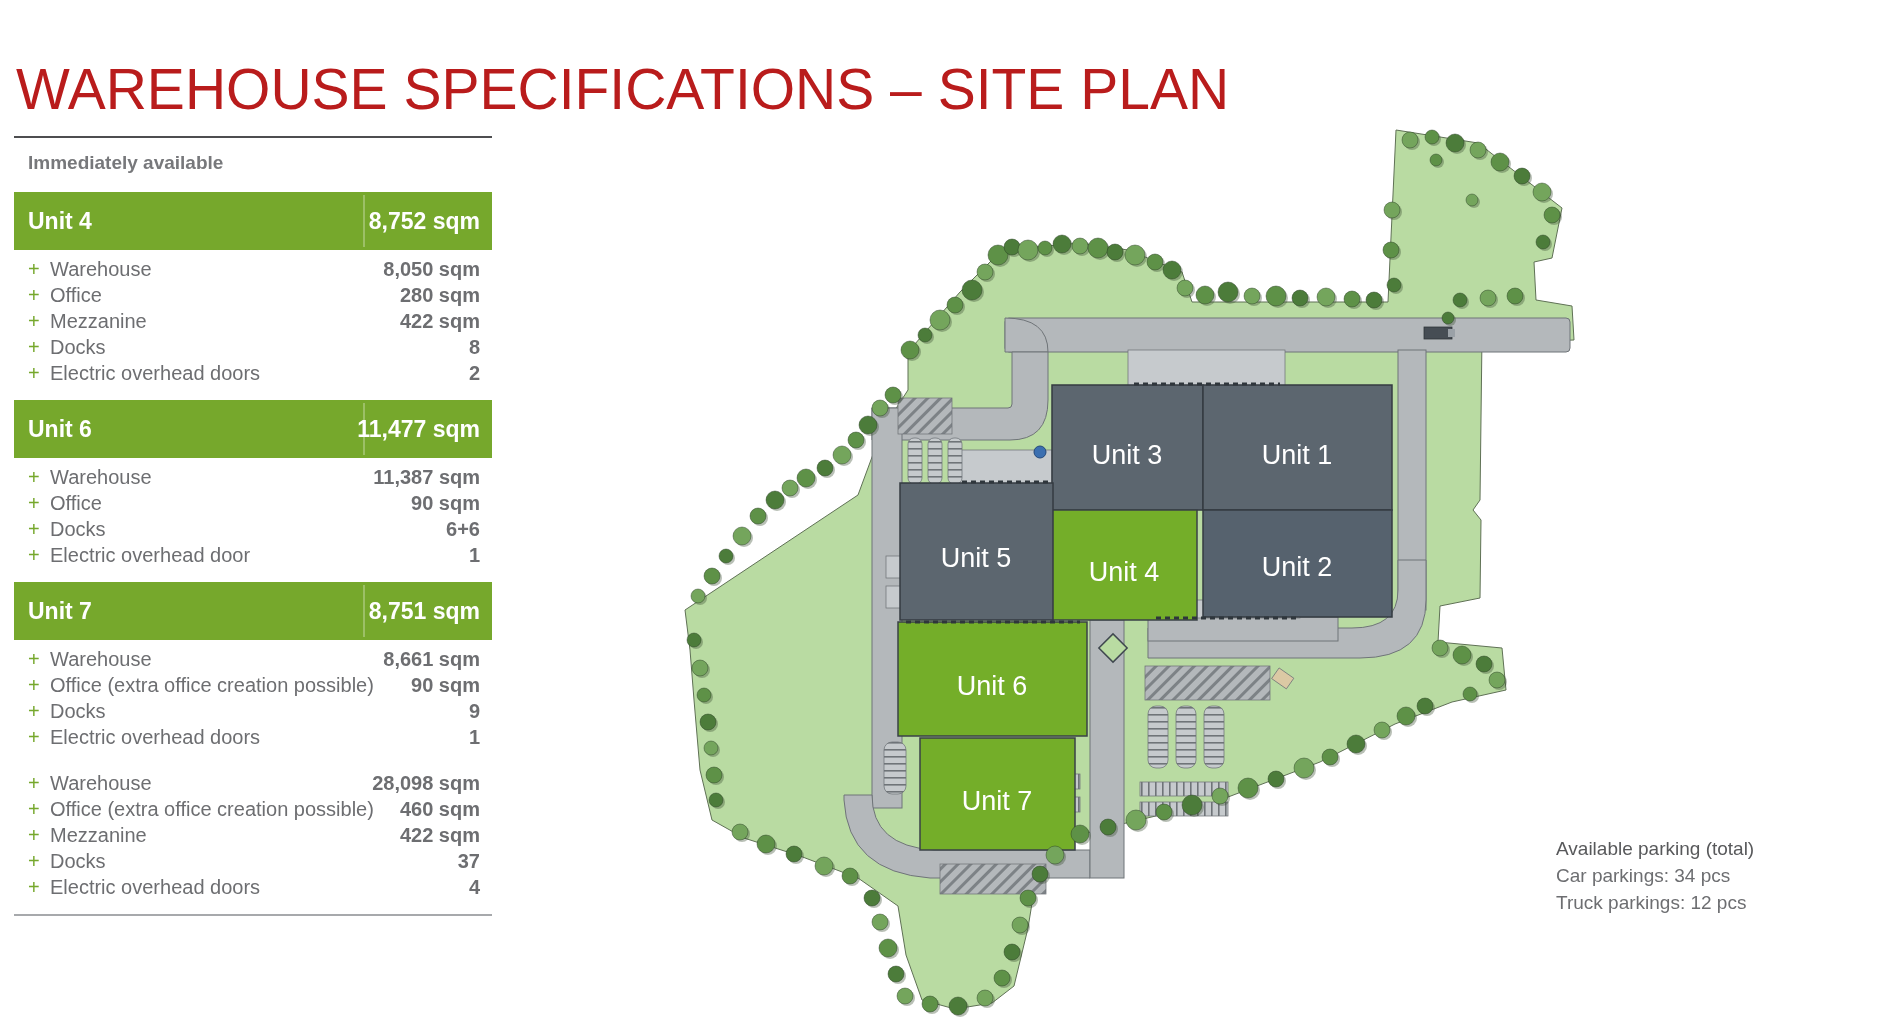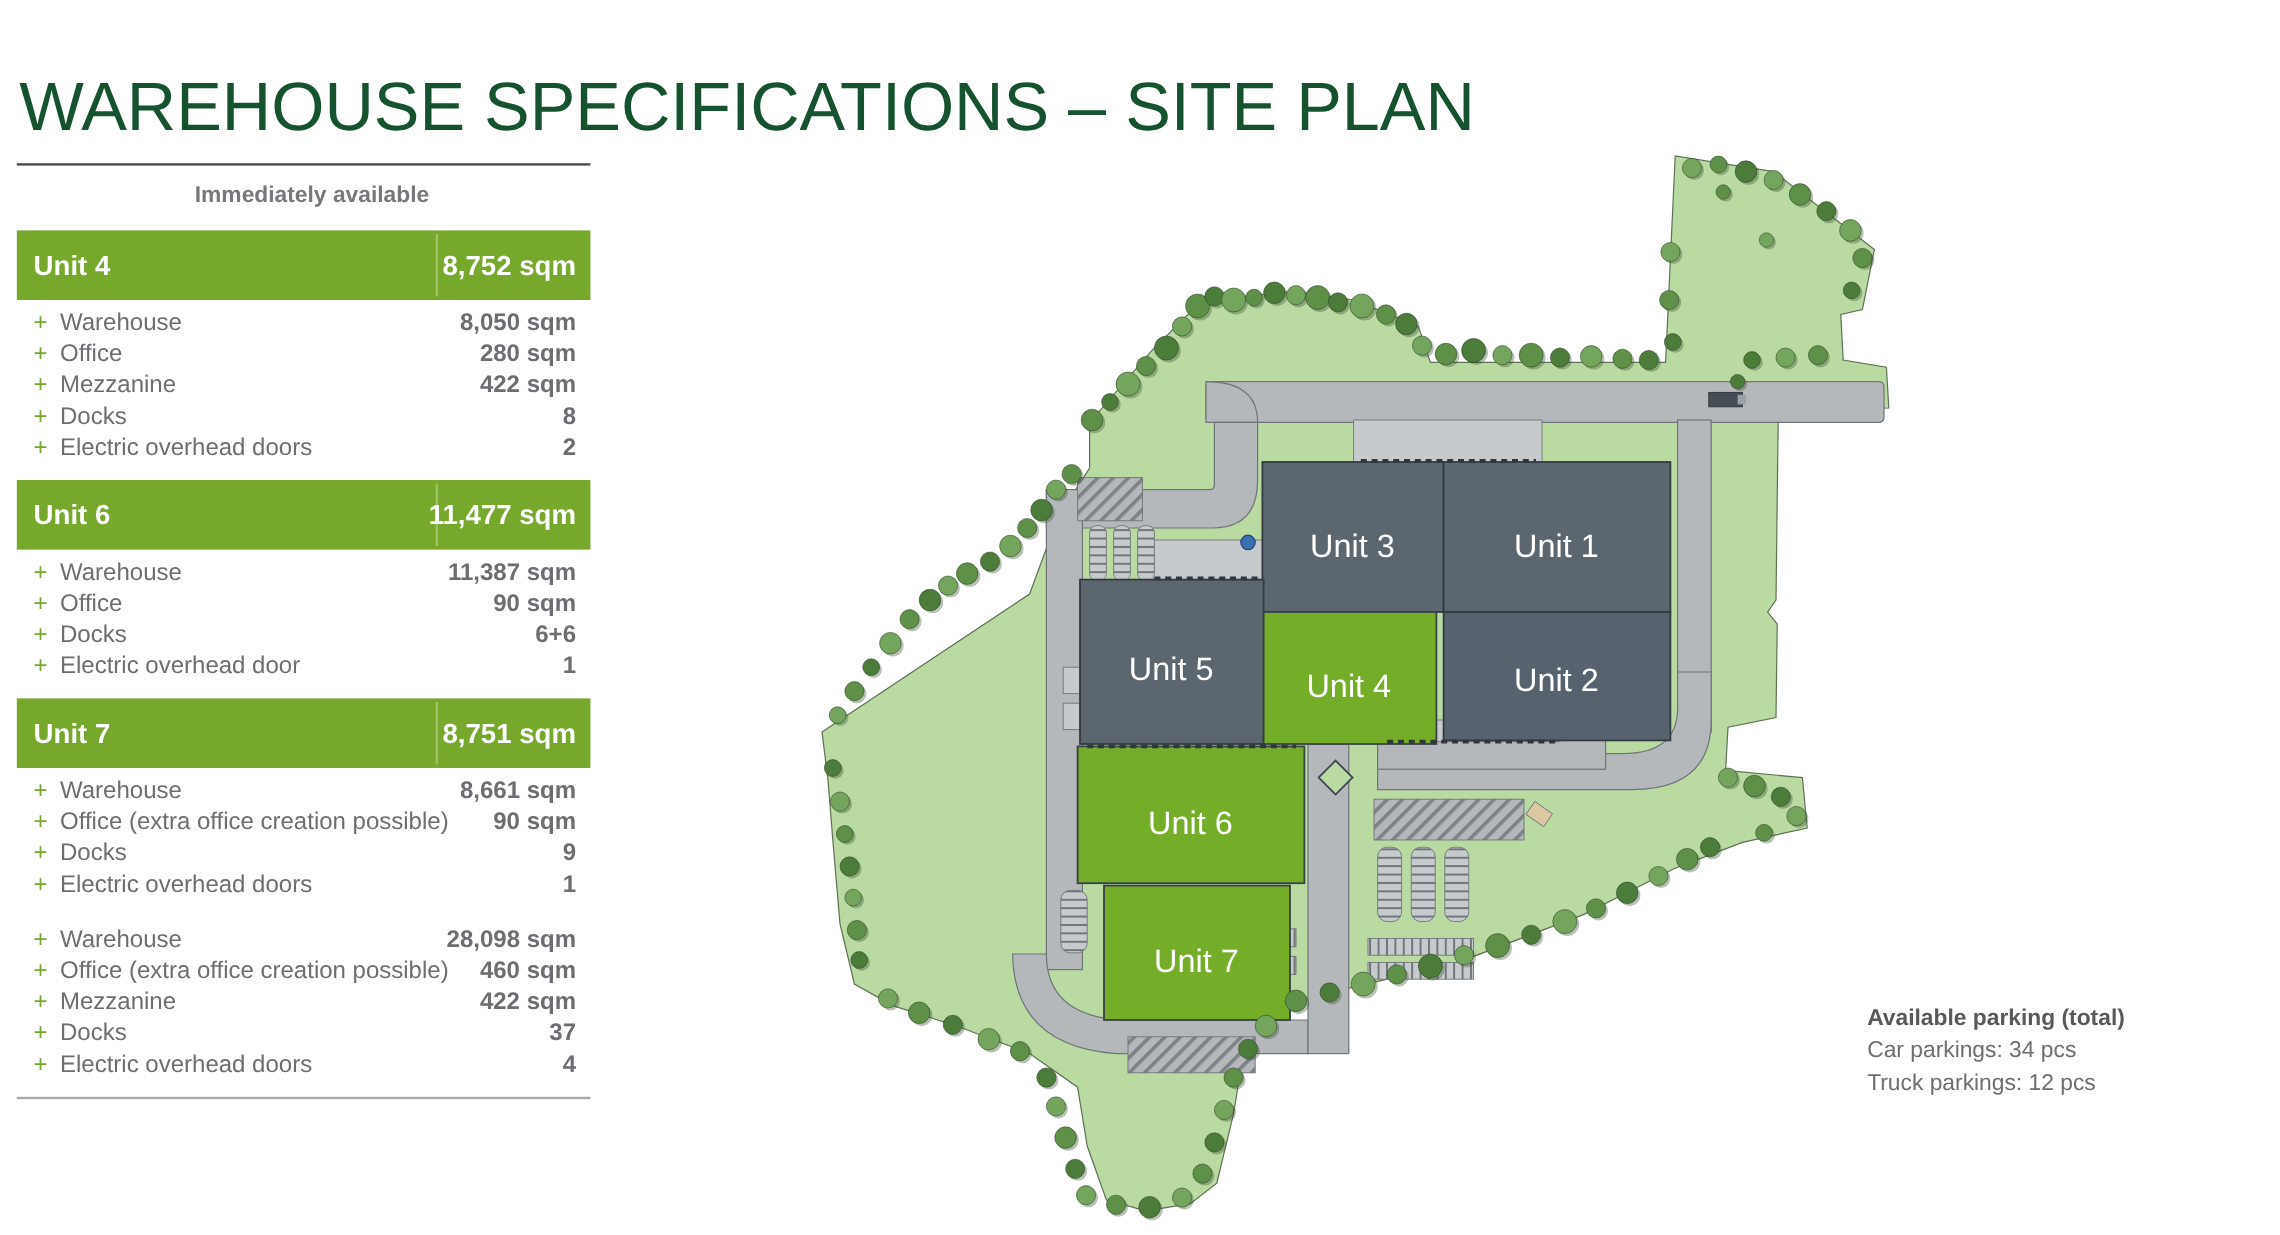--- a/index.html
+++ b/index.html
@@ -1,37 +1,37 @@
 <!DOCTYPE html>
 <html><head>
 <meta charset="utf-8">
 <style>
   html,body{margin:0;padding:0;background:#ffffff;}
   .page{position:relative;width:1900px;height:1029px;background:#ffffff;overflow:hidden;
         font-family:"Liberation Sans","DejaVu Sans",sans-serif;}
   .title{position:absolute;left:16px;top:18px;font-size:57px;font-weight:400;letter-spacing:0px;
-         color:#14532d;white-space:nowrap;}
+         color:#b91c1c;white-space:nowrap;}
   
   .panel{position:absolute;left:14px;top:136px;width:478px;border-top:2px solid #4d4e50;}
   .panel-rule-bottom{border-bottom:2px solid #a7a9ac;}
-  .panel-header{margin:12px 0 16px 14px;font-size:19px;font-weight:700;color:#77787b;line-height:26px;text-align:center;}
+  .panel-header{margin:12px 0 16px 14px;font-size:19px;font-weight:700;color:#77787b;line-height:26px;}
   .sec{margin-bottom:8px;}
   .sec-bar{position:relative;height:58px;background:#76a82c;color:#ffffff;display:flex;align-items:center;
            font-weight:700;font-size:23px;padding:0 12px 0 14px;box-sizing:border-box;}
   .sec-name{flex:1;}
   .sec-total{text-align:left;}
   .sec-div{position:absolute;left:349px;top:3px;bottom:3px;width:2px;background:rgba(255,255,255,0.28);}
   .sec-rows{padding:6px 12px 6px 14px;}
   .row{display:flex;font-size:20px;line-height:26px;color:#6d6e71;}
   .row .plus{width:22px;color:#76a82c;flex:none;}
   .row .lbl{flex:1;}
   .row .val{text-align:right;white-space:nowrap;font-weight:bold;}
   
   .parking-note{position:absolute;left:1556px;top:835px;font-size:19px;color:#6d6e71;line-height:27px;}
-  .parking-note .pn-title{font-weight:700;color:#58595b;}
+  .parking-note .pn-title{font-weight:400;color:#58595b;}
   
   .siteplan{position:absolute;left:0;top:0;}
   .land{fill:#b9dba2;stroke:#5f7155;stroke-width:1;}
   .road{fill:#b4b8bb;stroke:#6f7478;stroke-width:1;}
   .apron{fill:#c6cacd;stroke:#6f7478;stroke-width:0.75;}
   .bldg-dark{fill:#5c666f;stroke:#343b42;stroke-width:1.5;}
   .bldg-dark2{fill:#56626e;stroke:#343b42;stroke-width:1.5;}
   .bldg-green{fill:#74ae29;stroke:#3a4147;stroke-width:1.5;}
   .unit-label{fill:#ffffff;font-family:"Liberation Sans","DejaVu Sans",sans-serif;font-size:27px;
               text-anchor:middle;}

